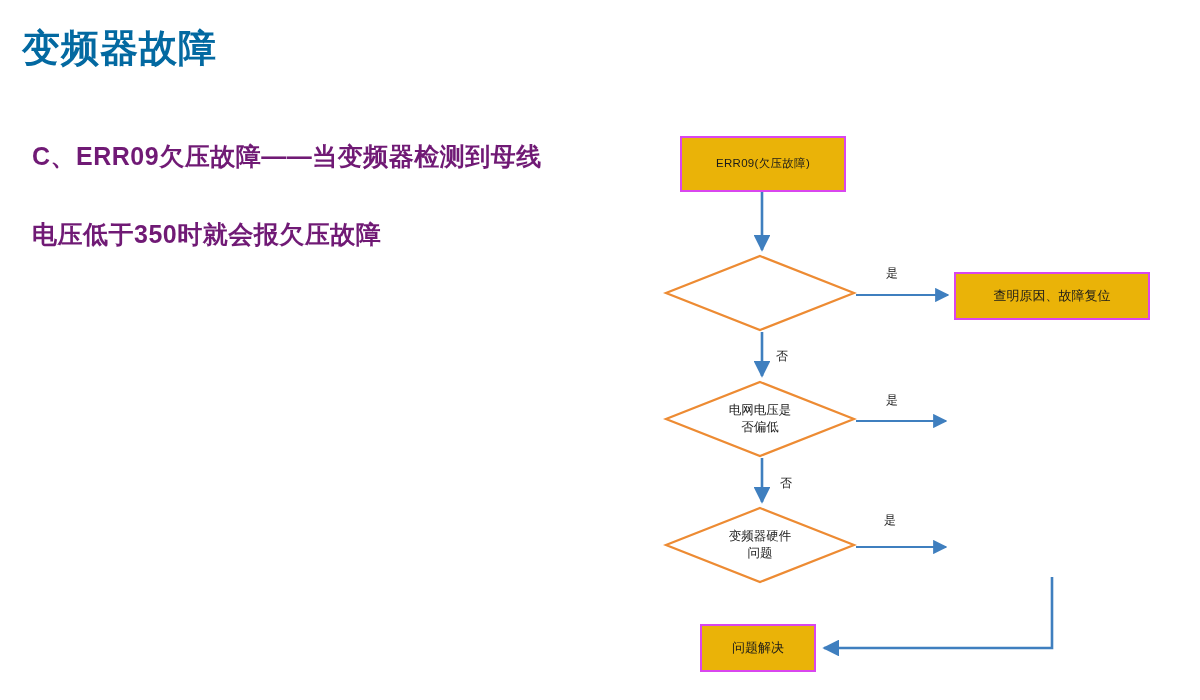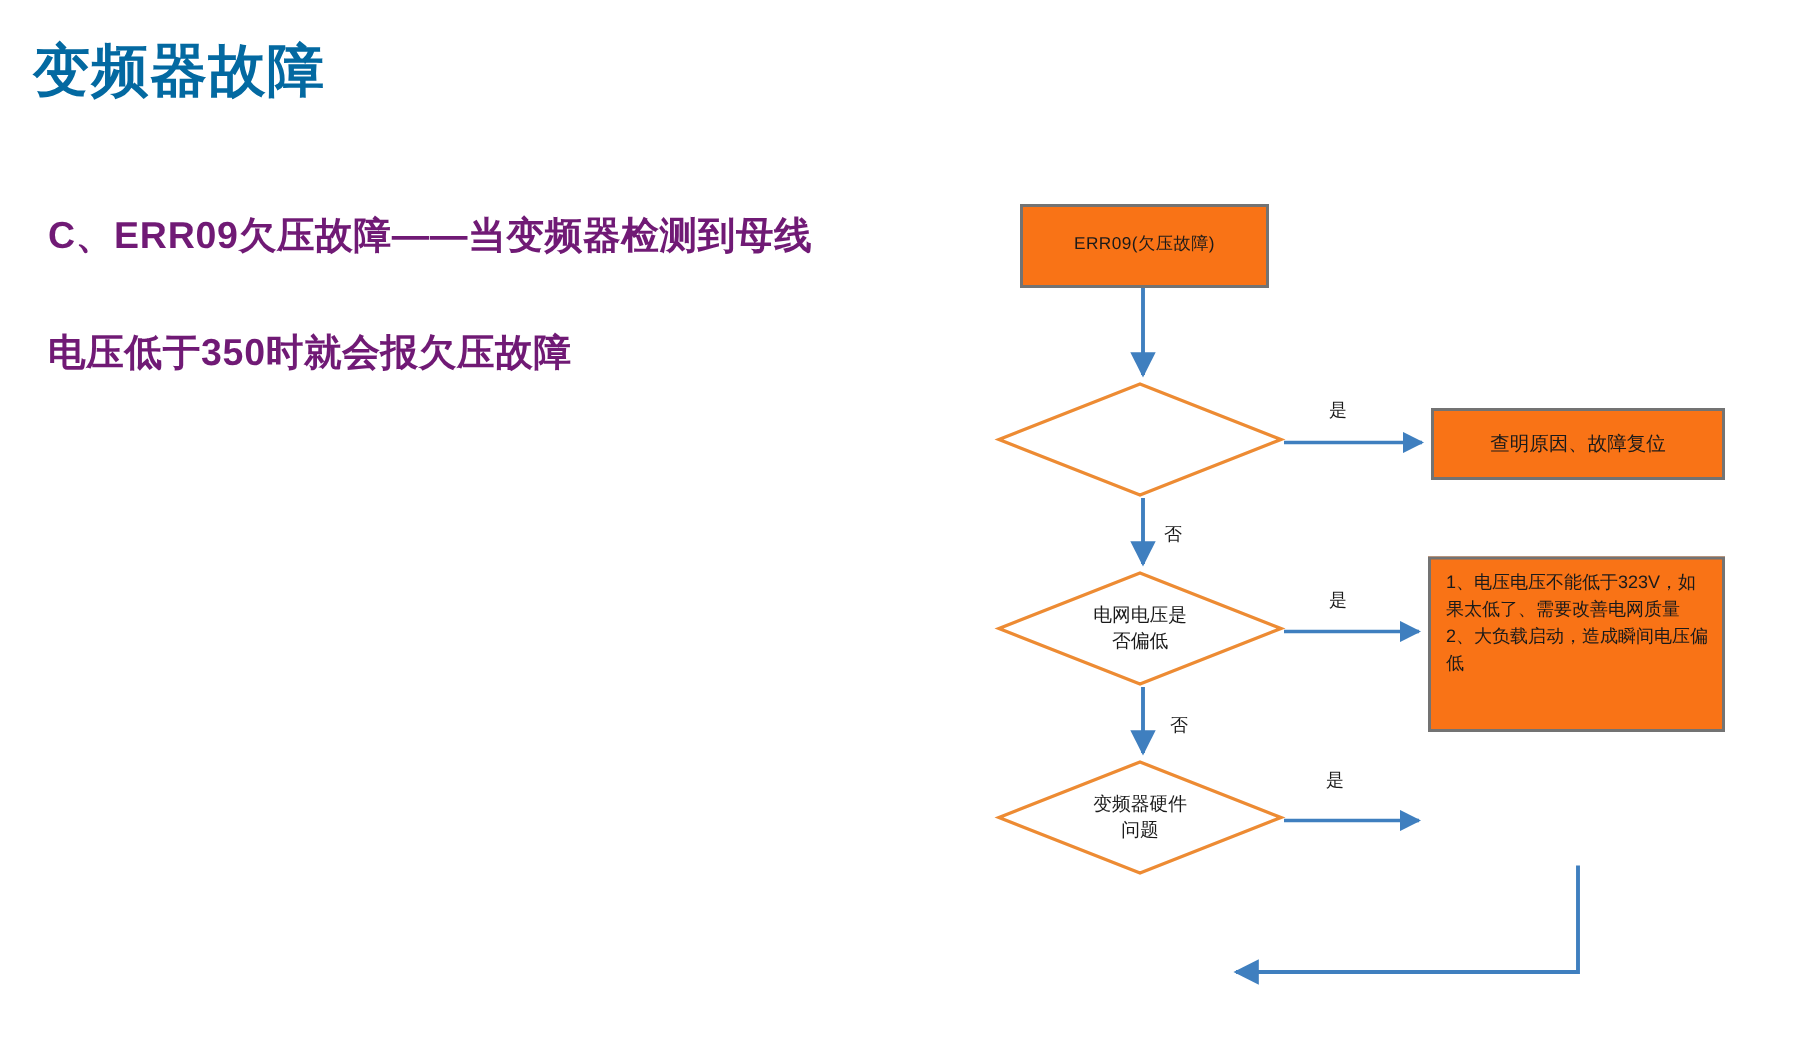--- a/index.html
+++ b/index.html
@@ -59,22 +59,22 @@
   .node {
     position: absolute;
     box-sizing: border-box;
     display: flex;
     align-items: center;
     justify-content: center;
     text-align: center;
     color: #1a1a1a;
   }
   .node.box {
-    border: 2px solid #737373;
-    background: #f97316;
+    border: 2px solid #d946ef;
+    background: #eab308;
   }
   .node .node-text {
     line-height: 1.35;
     white-space: pre-line;
   }
 
   
   #node-start        { left: 680px; top: 136px; width: 166px; height: 56px; }
   #node-start .node-text { font-size: 11.5px; letter-spacing: 0.3px; }
 
@@ -161,26 +161,25 @@
 
   <div class="node diamond" id="node-q2">
     <span class="node-text">电网电压是
 否偏低</span>
   </div>
 
   <div class="node box" id="node-a1">
     <span class="node-text">查明原因、故障复位</span>
   </div>
 
-  <div class="node box" id="node-a2">
-    <span class="node-text">1、电压电压不能低于323V，如果太低了、需要改善电网质量
-2、大负载启动，造成瞬间电压偏低</span>
-  </div>
 
 
+  <div class="node box" id="node-end">
+    <span class="node-text">问题解决</span>
+  </div>
 
   <div class="edge-label" id="label-yes-1">是</div>
   <div class="edge-label" id="label-yes-2">是</div>
   <div class="edge-label" id="label-yes-3">是</div>
   <div class="edge-label" id="label-no-1">否</div>
   <div class="edge-label" id="label-no-2">否</div>
 
 </div>
 
 </body></html>

